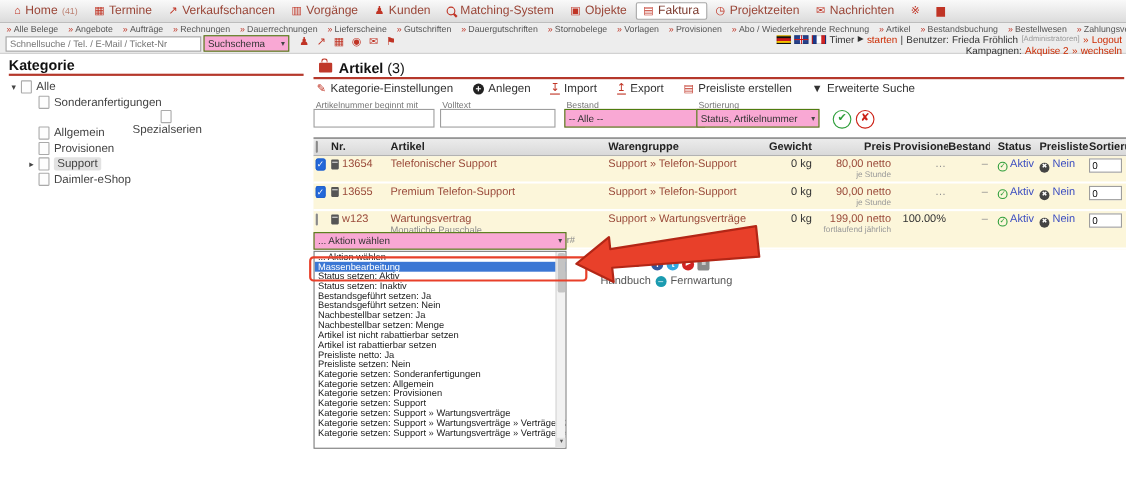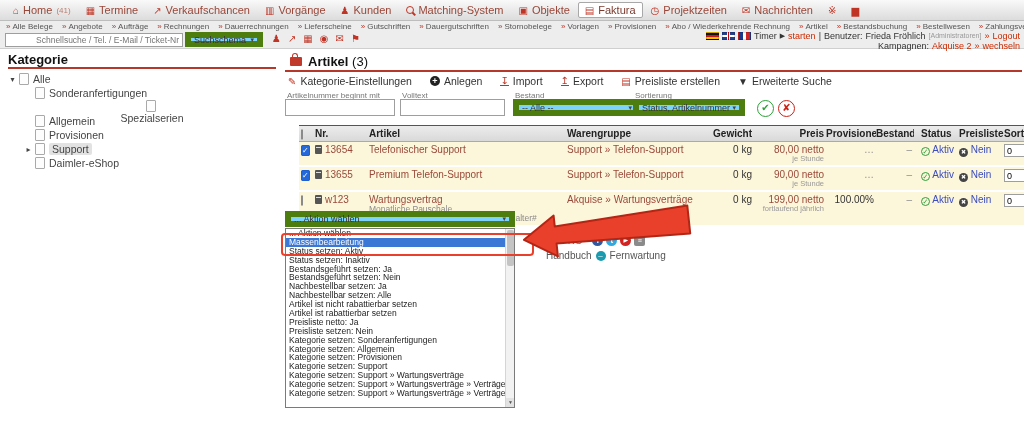--- a/index.html
+++ b/index.html
@@ -15,22 +15,22 @@
   .nav-item.active{background:#fff;border:1px solid #a8a8a8;border-radius:2px;padding:1px 6px;color:#7c3a2e;}
   .nav-badge{font-size:8px;color:#bb7f70;}
   .mag{width:6px;height:6px;border:1.5px solid #c03425;border-radius:50%;position:relative;display:inline-block;}
   .mag::after{content:"";position:absolute;width:4px;height:1.5px;background:#c03425;transform:rotate(45deg);right:-3px;bottom:-1px;}
   
   .subwrap{position:absolute;top:21px;left:0;width:1024px;height:28px;background:#ededed;border-bottom:1px solid #cfcfcf;box-sizing:border-box;}
   .submenu{position:absolute;top:1px;left:6px;display:flex;gap:9px;font-size:8px;color:#555;white-space:nowrap;}
   .submenu .mi{cursor:pointer;}
   .submenu .sep{color:#c03425;margin-right:2px;}
   .quickbar{position:absolute;top:10px;left:0;width:1024px;height:18px;}
-  .qsearch{position:absolute;left:5px;top:2px;width:170px;height:12px;border:1px solid #9e9e9e;font-size:8.5px;padding:0 3px;color:#444;background:#fff;text-align:right;}
-  .sel{border:6px solid #4d7c0f;background:#7dd3fc;display:flex;align-items:center;justify-content:space-between;
+  .qsearch{position:absolute;left:5px;top:2px;width:170px;height:12px;border:1px solid #9e9e9e;font-size:8.5px;padding:0 3px;color:#444;background:#fff;}
+  .sel{border:1px solid #4d7c0f;background:#f9a8d4;display:flex;align-items:center;justify-content:space-between;
     padding:0 3px;font-size:9px;color:#333;box-sizing:border-box;cursor:pointer;}
   .sel .car{font-size:7px;color:#444;}
   .qschema{position:absolute;left:185px;top:1px;width:78px;height:15px;}
   .qicons{position:absolute;left:272px;top:2px;display:flex;gap:7px;font-size:10px;color:#c03425;}
   .qicons span{cursor:pointer;}
   .userbox{position:absolute;right:4px;top:0;text-align:right;font-size:9px;color:#333;line-height:10px;}
   .userbox .line{display:flex;justify-content:flex-end;align-items:center;gap:3px;}
   .red-link{color:#cc2a00;cursor:pointer;}
   .role{font-size:7px;color:#999;}
   .flag{width:13px;height:8px;display:inline-block;border:1px solid rgba(0,0,0,.15);box-sizing:border-box;}
@@ -63,21 +63,21 @@
   .glyph.tray{border-bottom:1.5px solid #c03425;line-height:9px;}
   
   .flabel{position:absolute;font-size:8px;color:#777;top:91px;}
   .fctl{position:absolute;top:99px;height:17px;box-sizing:border-box;}
   input.fin{border:1px solid #9e9e9e;background:#fff;font-size:9px;padding:0 3px;box-sizing:border-box;height:17px;}
   .okbtn,.xbtn{position:absolute;top:100px;width:15px;height:15px;border-radius:50%;text-align:center;line-height:14px;font-size:10px;background:#fff;cursor:pointer;}
   .okbtn{border:1.5px solid #2e9e3a;color:#2e9e3a;}
   .xbtn{border:1.5px solid #cc2015;color:#cc2015;}
   
   .table{position:absolute;left:285px;top:125px;width:739px;}
-  .trow{display:flex;align-items:flex-start;margin-left:14px;}
+  .trow{display:flex;align-items:flex-start;}
   .thead{background:linear-gradient(#ececec,#d9d9d9);border-top:1px solid #555;border-bottom:1px solid #aaa;
     font-weight:bold;font-size:10px;color:#222;height:15px;align-items:center;overflow:hidden;}
   .tbody-row{background:#fcf6da;border-bottom:2px solid #fff;font-size:10px;}
   .cell{padding:2px 2px 2px 0;box-sizing:border-box;overflow:hidden;white-space:nowrap;}
   .col-cb{width:16px;padding-left:2px;}
   .col-nr{width:54px;display:flex;align-items:center;gap:3px;}
   .col-art{width:198px;}
   .col-grp{width:135px;}
   .col-gew{width:52px;text-align:right;}
   .col-preis{width:72px;text-align:right;}
@@ -384,21 +384,21 @@
         <div class="cell col-cb"><span class="cb"></span></div>
         <div class="cell col-nr">
           <span class="art-ic"></span>
           <span class="brick lnk">w123</span>
         </div>
         <div class="cell col-art">
           <div class="brick lnk">Wartungsvertrag</div>
           <div class="subline">Monatliche Pauschale</div>
           <div class="subline">Menge der Sensoren im Monat #platzhalter#</div>
         </div>
-        <div class="cell col-grp brick">Akquise » Wartungsverträge</div>
+        <div class="cell col-grp brick">Support » Wartungsverträge</div>
         <div class="cell col-gew">0 kg</div>
         <div class="cell col-preis">
           <div class="brick">199,00 netto</div>
           <div class="psub">fortlaufend jährlich</div>
         </div>
         <div class="cell col-prov">100.00%</div>
         <div class="cell col-best grey">–</div>
         <div class="cell col-status"><span class="ok-ic">✓</span><span class="blue-lnk"> Aktiv</span></div>
         <div class="cell col-pl"><span class="no-ic">✖</span><span class="blue-lnk"> Nein</span></div>
         <div class="cell col-sort"><input class="sort-in" value="0" style=""></div>
@@ -412,21 +412,21 @@
 
   <div class="droplist">
     <div id="optwrap">
         <div class="opt">... Aktion wählen</div>
         <div class="opt hl">Massenbearbeitung</div>
         <div class="opt">Status setzen: Aktiv</div>
         <div class="opt">Status setzen: Inaktiv</div>
         <div class="opt">Bestandsgeführt setzen: Ja</div>
         <div class="opt">Bestandsgeführt setzen: Nein</div>
         <div class="opt">Nachbestellbar setzen: Ja</div>
-        <div class="opt">Nachbestellbar setzen: Alle</div>
+        <div class="opt">Nachbestellbar setzen: Menge</div>
         <div class="opt">Artikel ist nicht rabattierbar setzen</div>
         <div class="opt">Artikel ist rabattierbar setzen</div>
         <div class="opt">Preisliste netto: Ja</div>
         <div class="opt">Preisliste setzen: Nein</div>
         <div class="opt">Kategorie setzen: Sonderanfertigungen</div>
         <div class="opt">Kategorie setzen: Allgemein</div>
         <div class="opt">Kategorie setzen: Provisionen</div>
         <div class="opt">Kategorie setzen: Support</div>
         <div class="opt">Kategorie setzen: Support » Wartungsverträge</div>
         <div class="opt">Kategorie setzen: Support » Wartungsverträge » Verträge 12 Monate</div>

